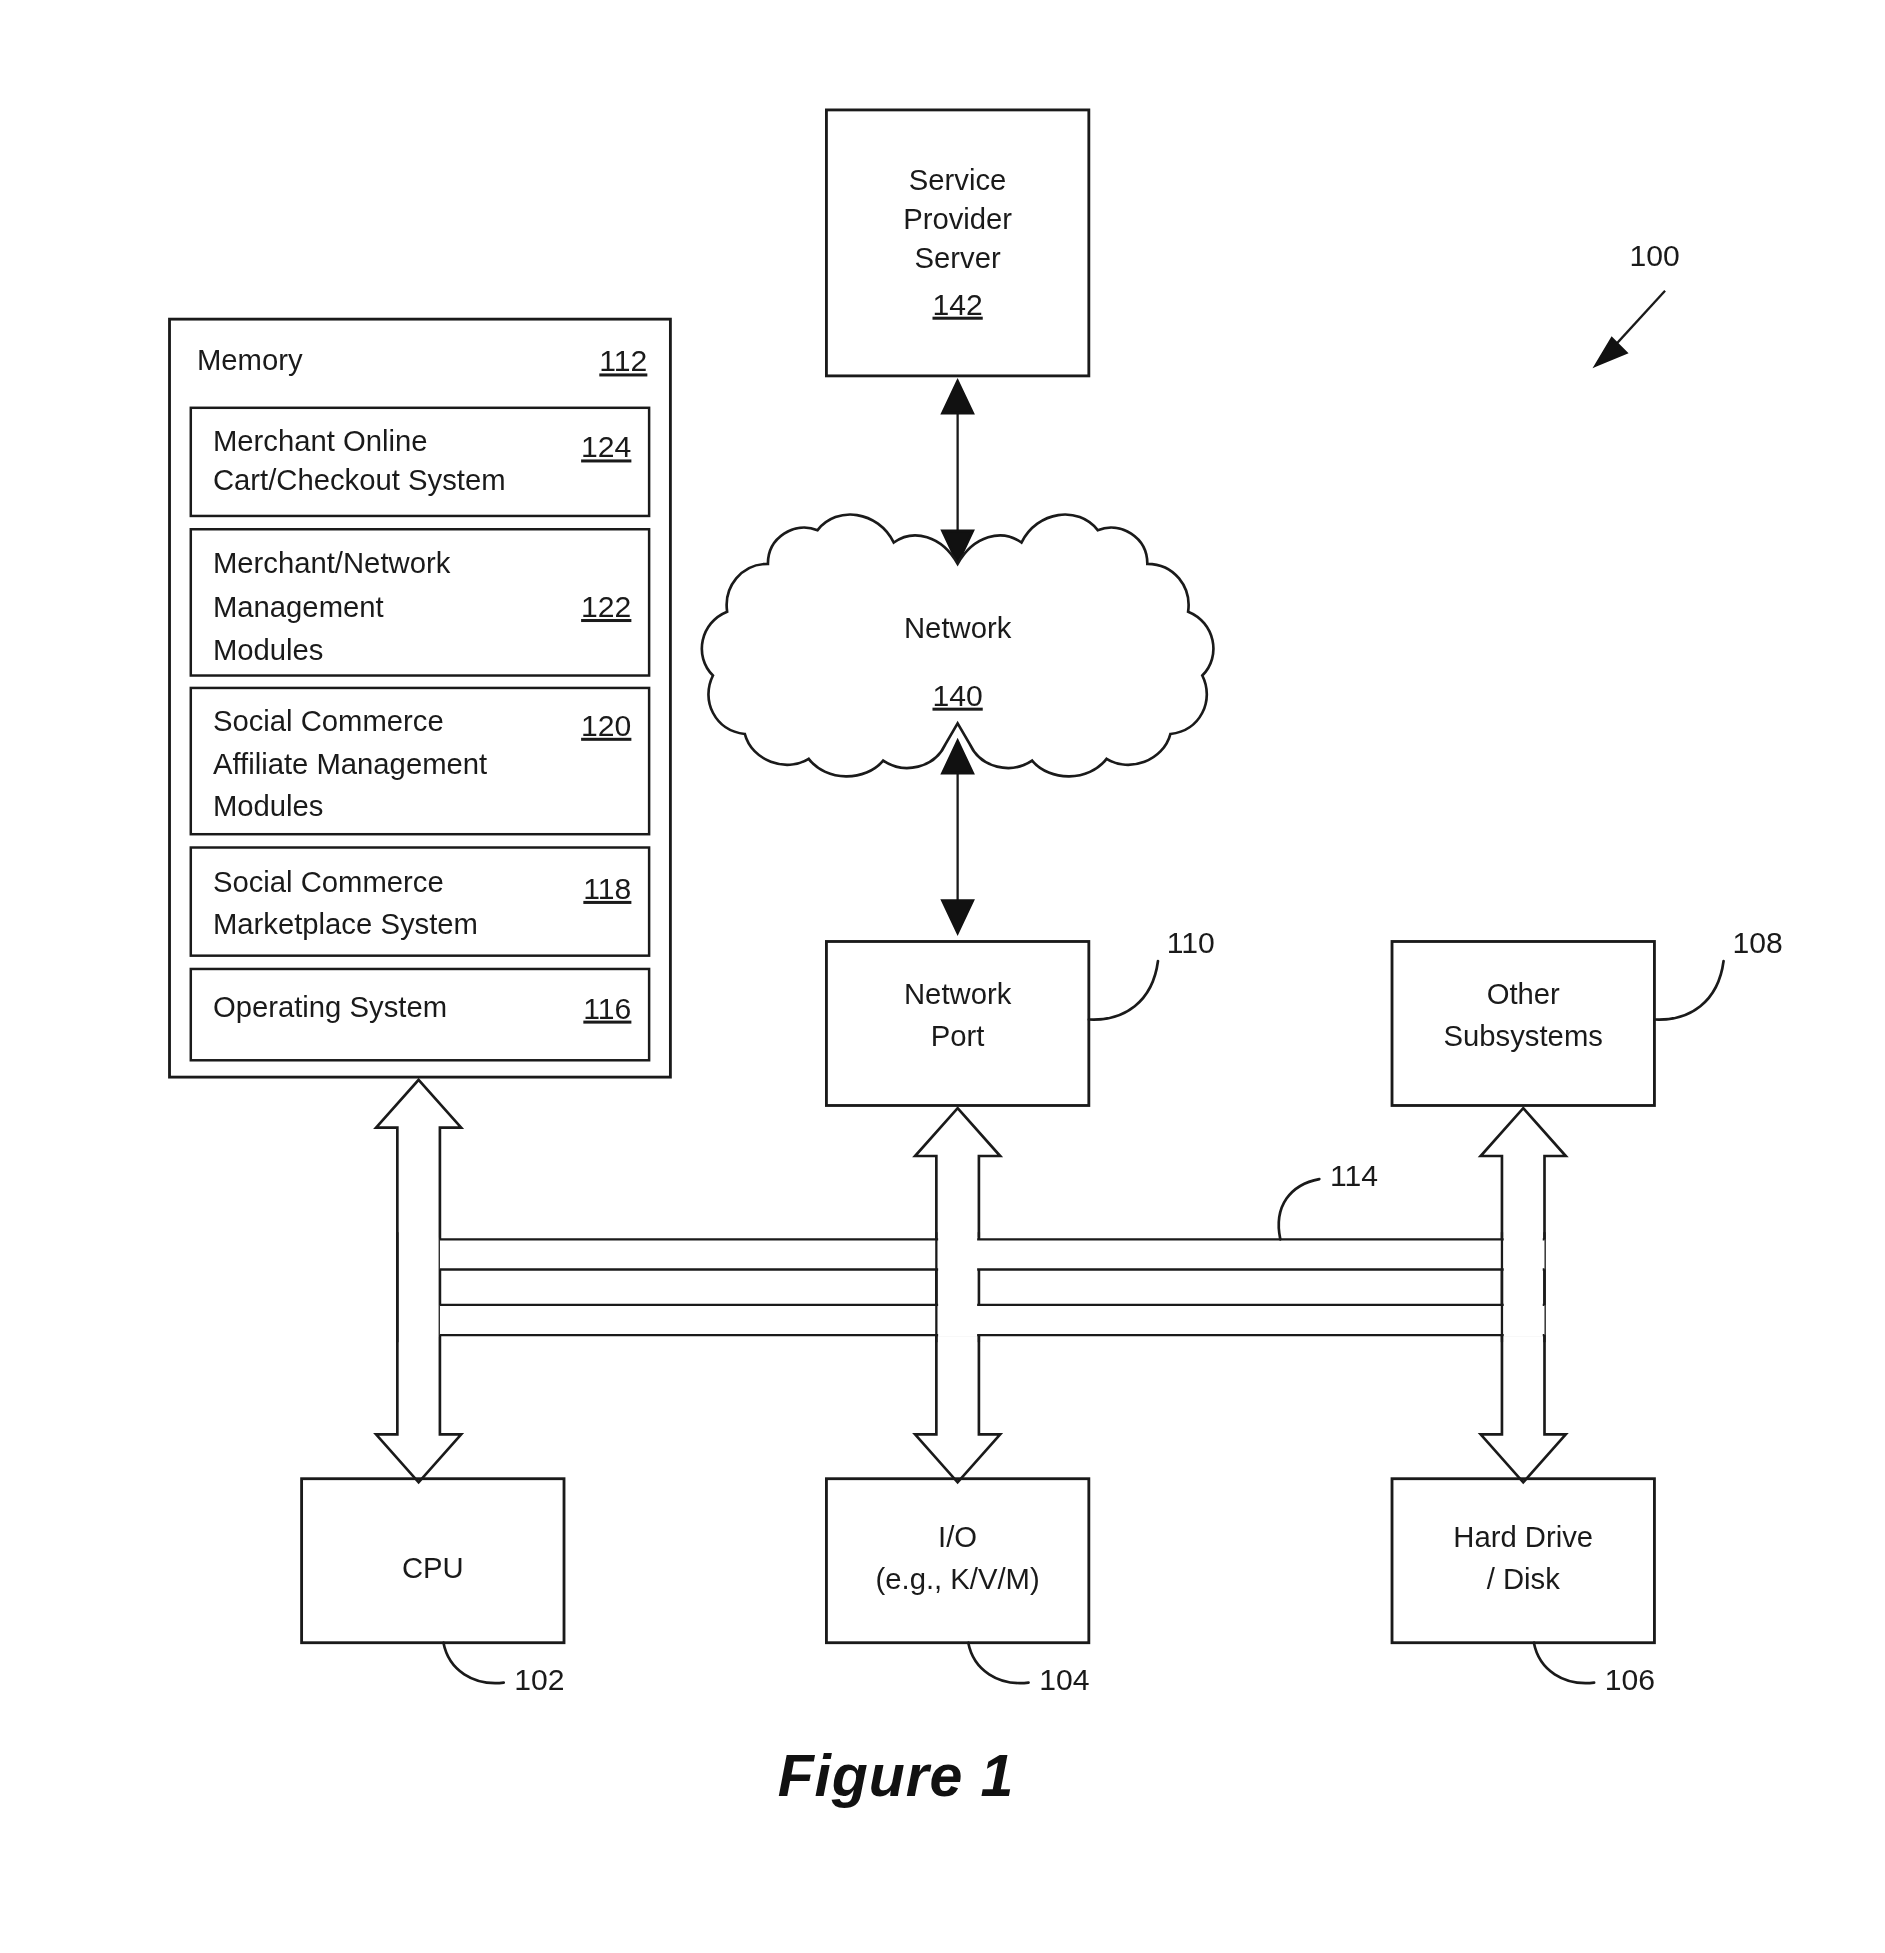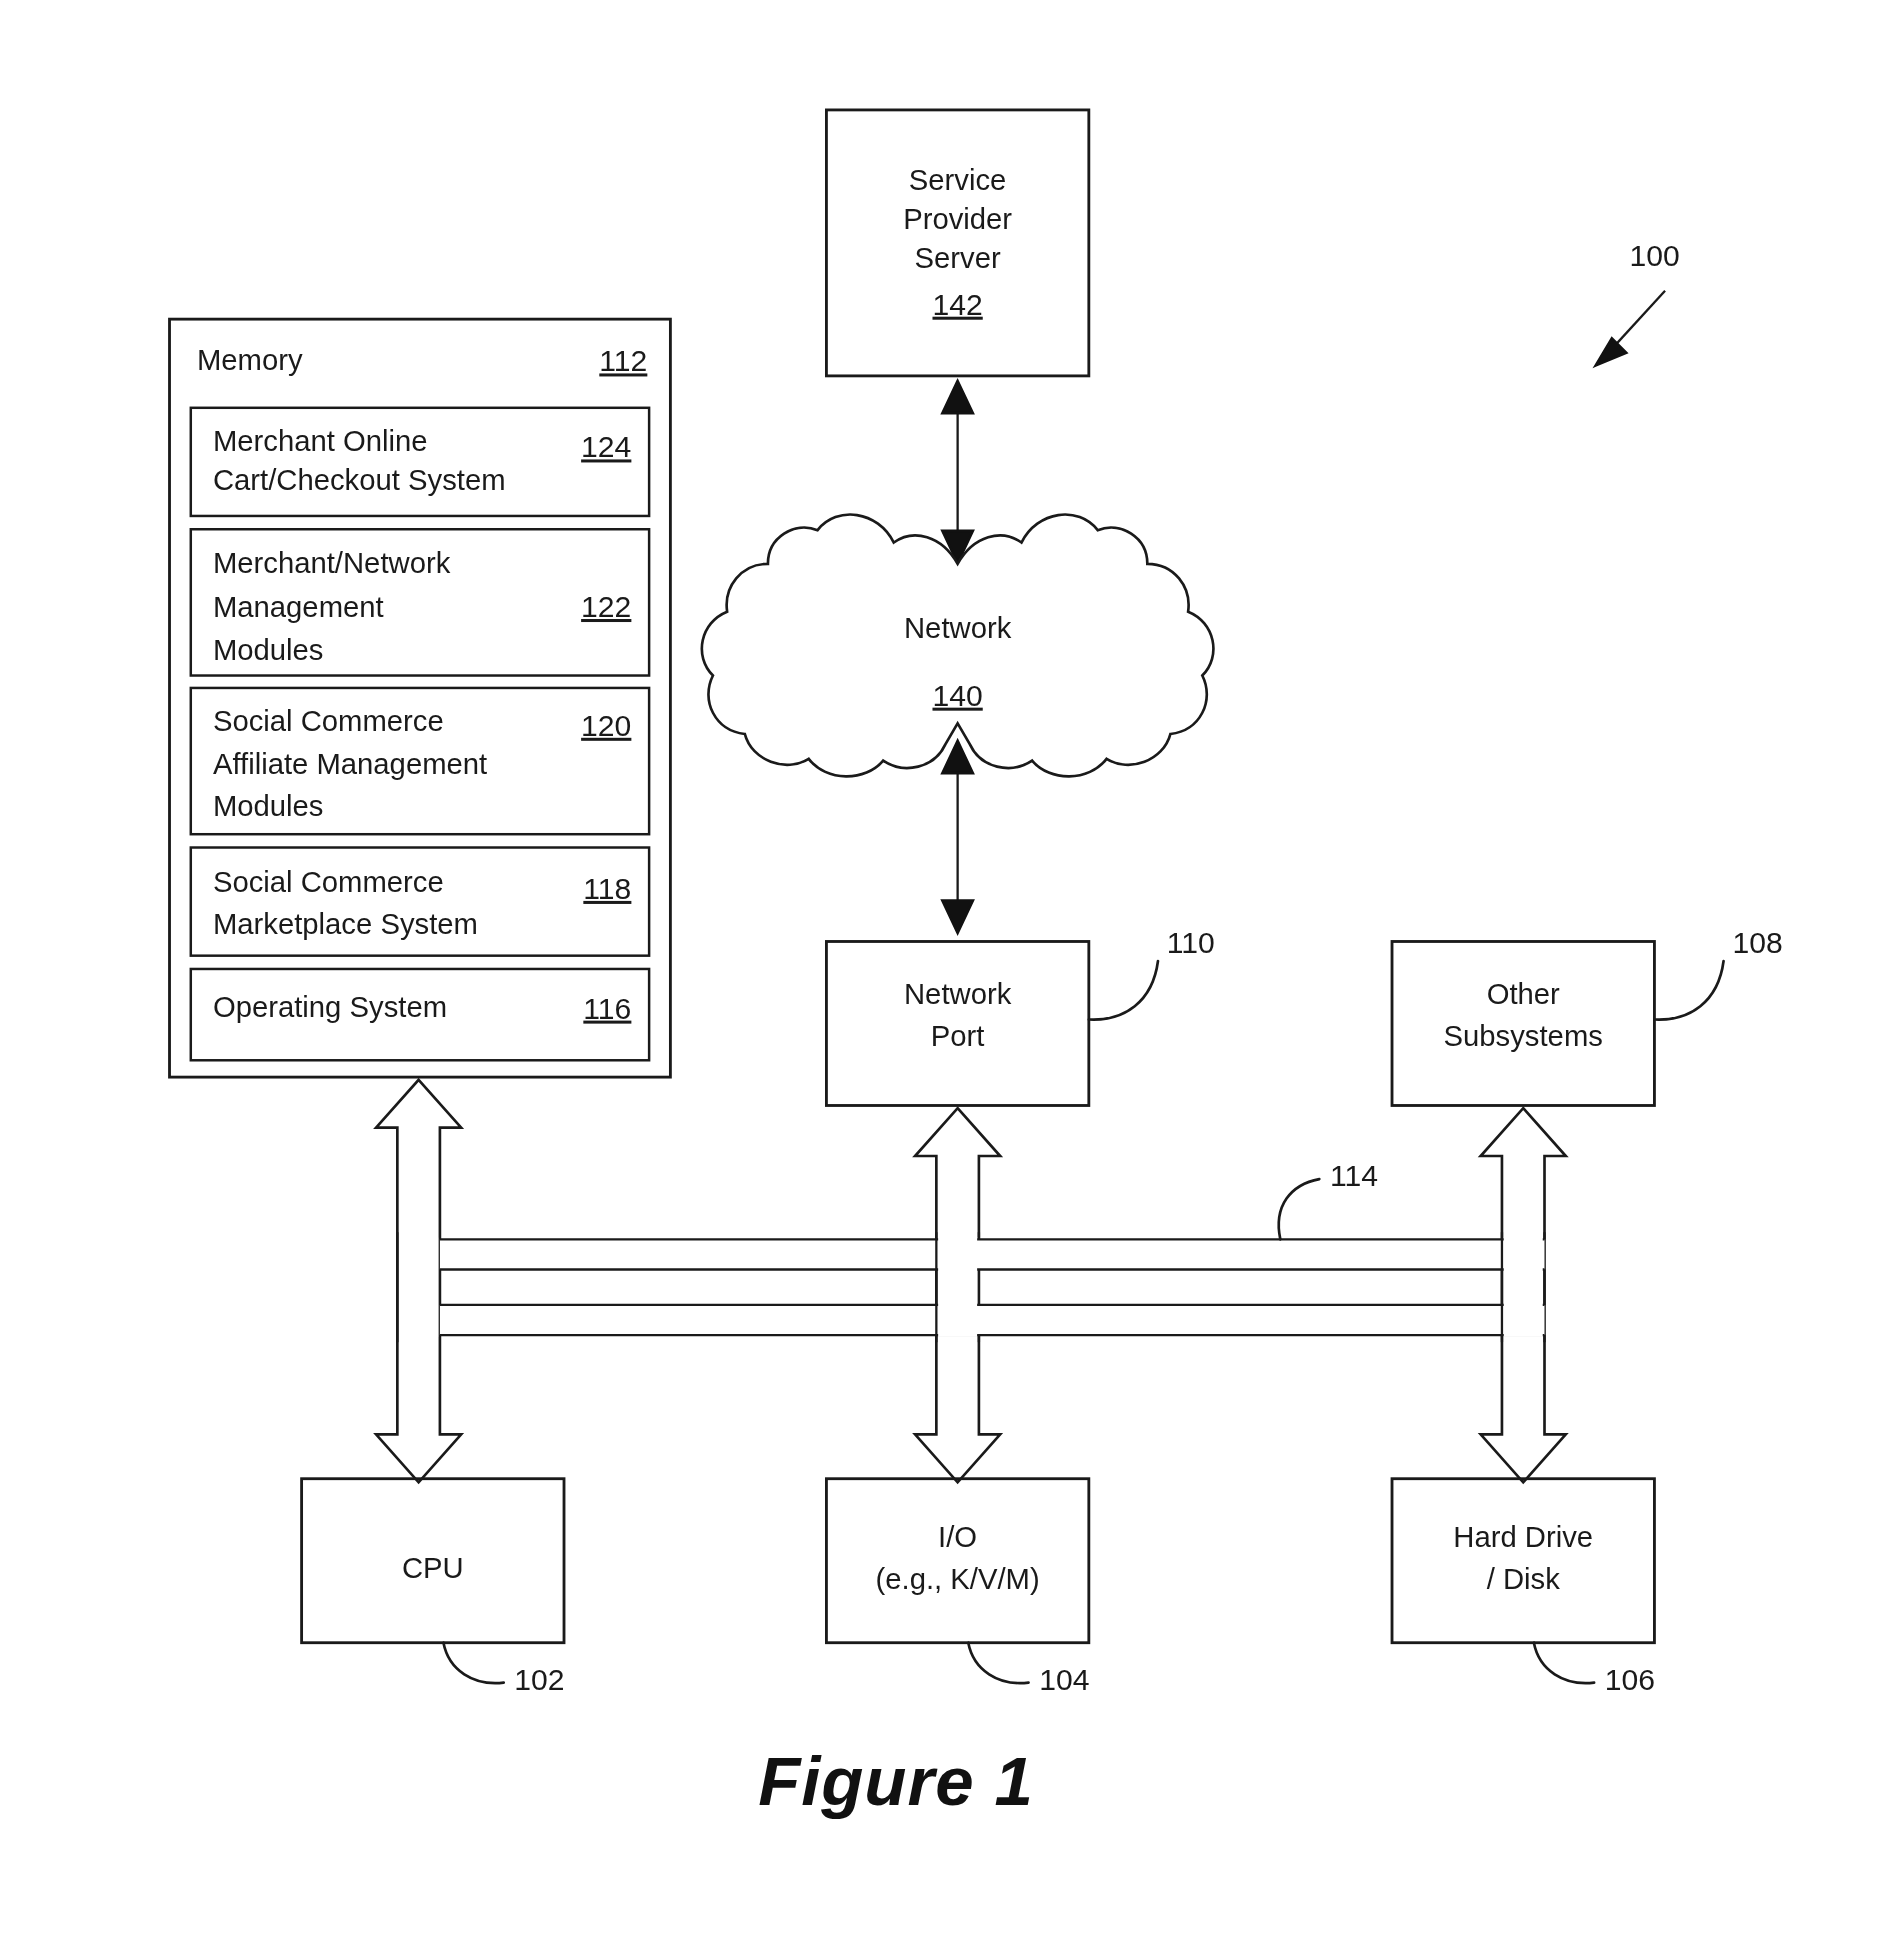--- a/index.html
+++ b/index.html
@@ -81,21 +81,21 @@
   }
   .fig-caption {
     position: absolute;
     left: 0;
     right: 0;
     top: 1742px;
     text-align: center;
     font-family: "Liberation Sans", sans-serif;
     font-style: italic;
     font-weight: bold;
-    font-size: 69px;
+    font-size: 59px;
     letter-spacing: 0.9px;
     color: #111111;
   }
 </style>
 </head>
 <body>
 
 <div id="figure-root">
 
   <svg class="diagram" viewBox="0 0 2127 2203">

